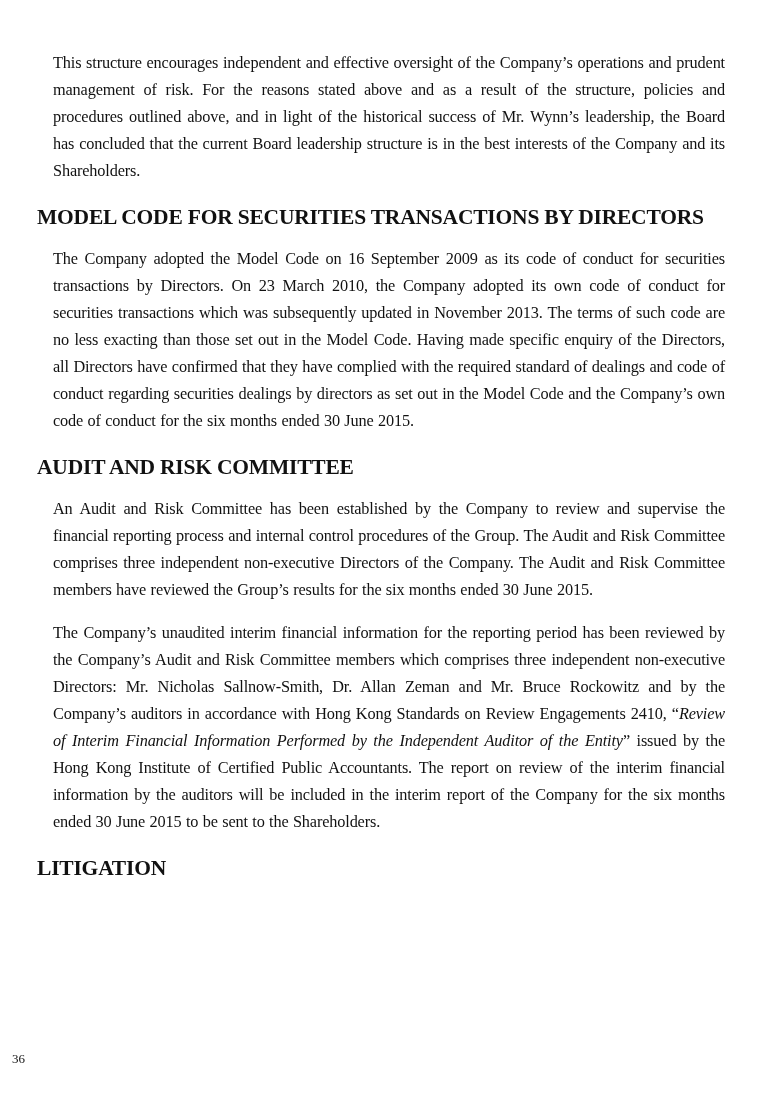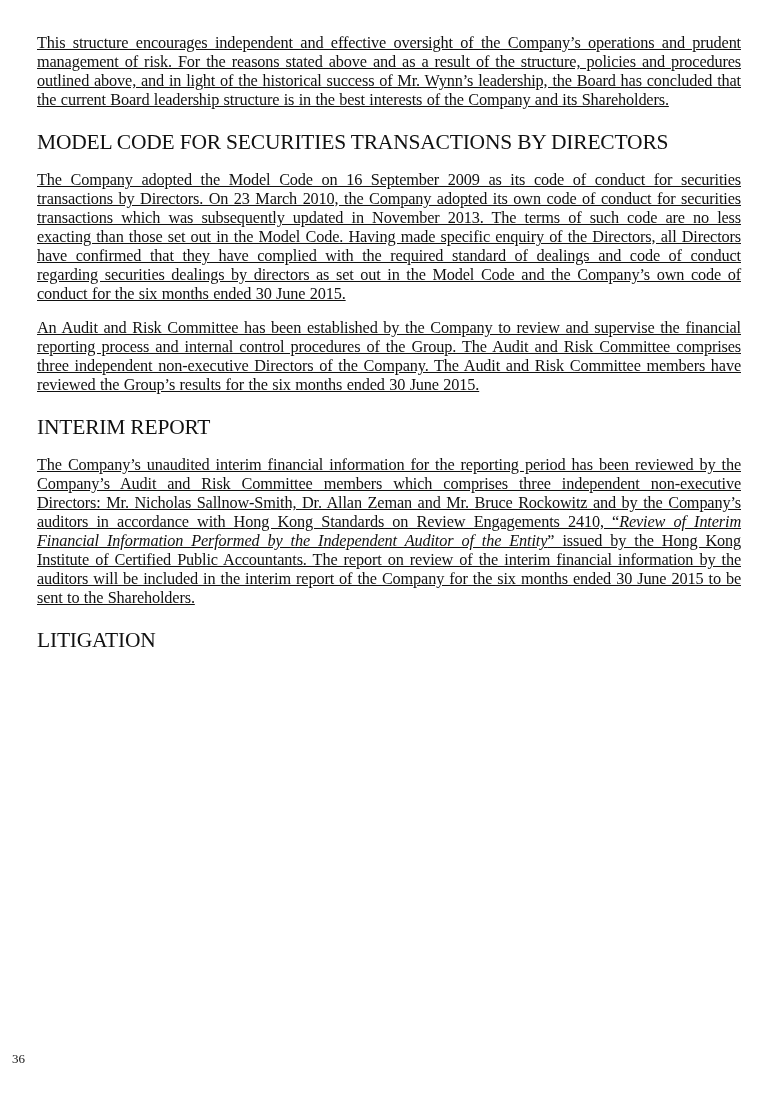--- a/index.html
+++ b/index.html
@@ -15,32 +15,31 @@
       font-family: "Liberation Serif", "DejaVu Serif", serif;
       color: #111111;
     }
     .page {
       position: absolute;
       left: 37px;
       top: 33px;
       width: 704px;
     }
     p.body {
-      margin: 0;
+      margin: 16px;
       font-size: 16.3px;
-      line-height: 19px;
+      line-height: 27px;
       text-align: justify;
       letter-spacing: -0.15px;
       word-spacing: 0.5px;
-      text-decoration: underline;
     }
     h2.section {
       margin: 0;
       font-size: 21.5px;
-      font-weight: normal;
+      font-weight: bold;
       line-height: 26px;
       letter-spacing: -0.2px;
       text-transform: none;
     }
     .gap-heading-before { margin-top: 20px !important; }
     .gap-heading-after { margin-top: 15px !important; }
     .gap-para { margin-top: 21px !important; }
     em.title-ref { font-style: italic; }
     .page-number {
       position: absolute;
@@ -57,25 +56,25 @@
 <div class="page">
 
   <p class="body">This structure encourages independent and effective oversight of the Company’s operations and prudent management of risk. For the reasons stated above and as a result of the structure, policies and procedures outlined above, and in light of the historical success of Mr. Wynn’s leadership, the Board has concluded that the current Board leadership structure is in the best interests of the Company and its Shareholders.</p>
 
   <section>
     <h2 class="section gap-heading-before">MODEL CODE FOR SECURITIES TRANSACTIONS BY DIRECTORS</h2>
     <p class="body gap-heading-after">The Company adopted the Model Code on 16 September 2009 as its code of conduct for securities transactions by Directors. On 23 March 2010, the Company adopted its own code of conduct for securities transactions which was subsequently updated in November 2013. The terms of such code are no less exacting than those set out in the Model Code. Having made specific enquiry of the Directors, all Directors have confirmed that they have complied with the required standard of dealings and code of conduct regarding securities dealings by directors as set out in the Model Code and the Company’s own code of conduct for the six months ended 30 June 2015.</p>
   </section>
 
   <section>
+    <h2 class="section gap-heading-before">AUDIT AND RISK COMMITTEE</h2>
     <p class="body gap-heading-after">An Audit and Risk Committee has been established by the Company to review and supervise the financial reporting process and internal control procedures of the Group. The Audit and Risk Committee comprises three independent non-executive Directors of the Company. The Audit and Risk Committee members have reviewed the Group’s results for the six months ended 30 June 2015.</p>
   </section>
 
   <section>
-    <h2 class="section gap-heading-before">INTERIM REPORT</h2>
     <p class="body gap-heading-after"><span>The Company’s unaudited interim financial information for the reporting period has been reviewed by the Company’s Audit and Risk Committee members which comprises three independent non-executive Directors: Mr. Nicholas Sallnow-Smith, Dr. Allan Zeman and Mr. Bruce Rockowitz and by the Company’s auditors in accordance with Hong Kong Standards on Review Engagements 2410, “</span><em class="title-ref">Review of Interim Financial Information Performed by the Independent Auditor of the Entity</em><span>” issued by the Hong Kong Institute of Certified Public Accountants. The report on review of the interim financial information by the auditors will be included in the interim report of the Company for the six months ended 30 June 2015 to be sent to the Shareholders.</span></p>
   </section>
 
   <section>
     <h2 class="section gap-heading-before">LITIGATION</h2>
   </section>
 
 </div>
 
 <div class="page-number">36</div>

